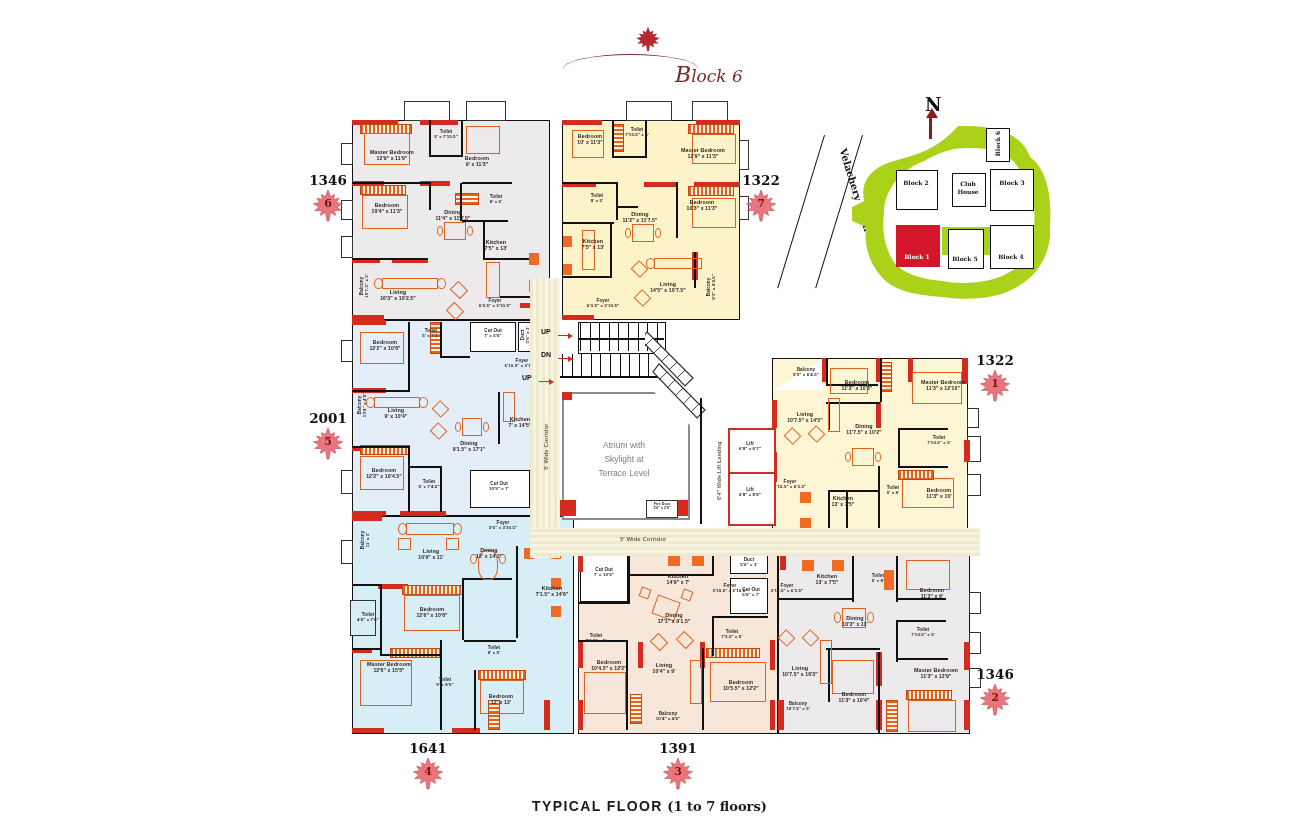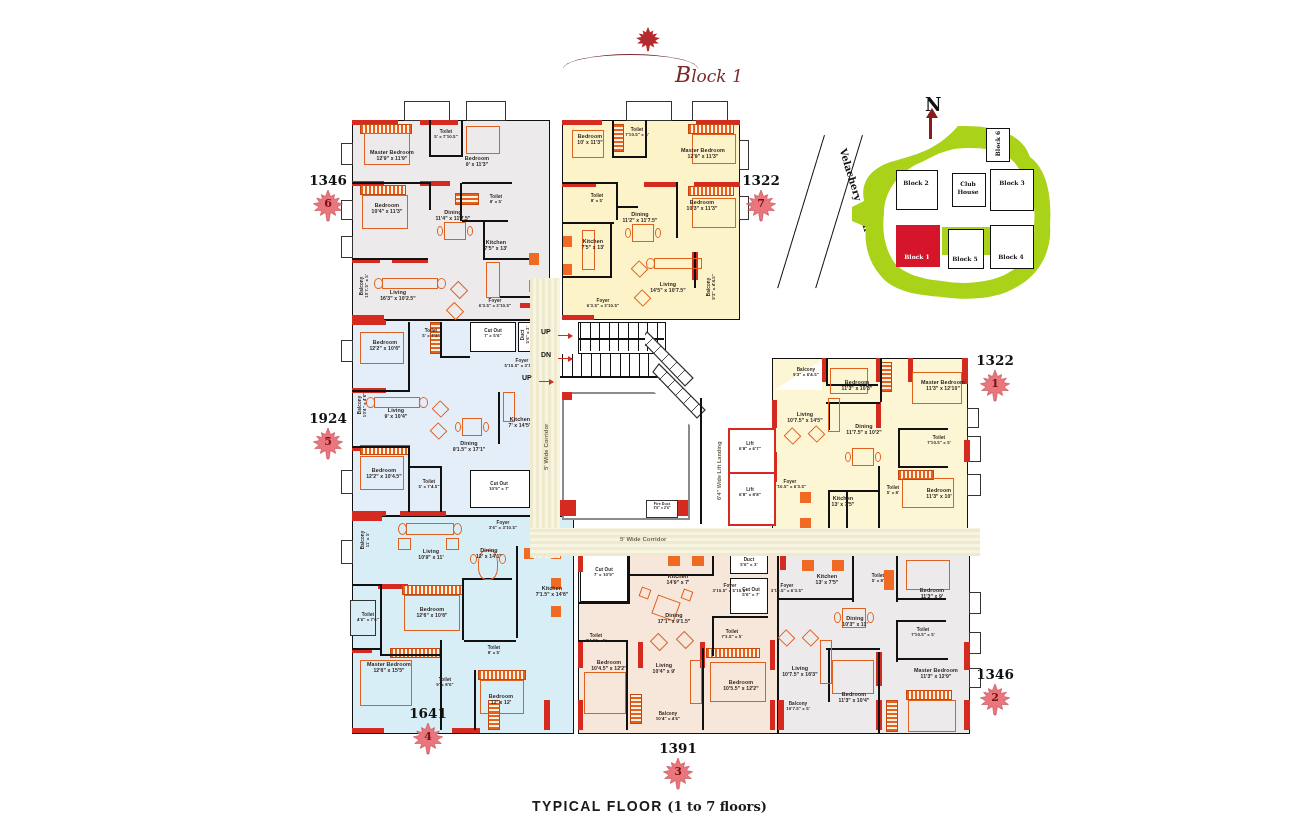--- a/index.html
+++ b/index.html
@@ -121,21 +121,21 @@
   <div id="maple-logo">
     <svg viewBox="0 0 32 32" width="26" height="26" aria-hidden="true">
       <path d="M16 1 L18.6 7.6 L22.6 5.6 L21.6 10.4 L27.4 9.2 L24.2 13.4 L30.6 14.8
                L25 18 L29.4 21.6 L22.4 21.4 L23.6 26.4 L18.4 23.4 L17 31 L15 31
                L13.6 23.4 L8.4 26.4 L9.6 21.4 L2.6 21.6 L7 18 L1.4 14.8 L7.8 13.4
                L4.6 9.2 L10.4 10.4 L9.4 5.6 L13.4 7.6 Z" fill="#b52a2f"></path>
     </svg>
   </div>
   <div class="leaf-swoosh"></div>
   <div id="block-label">
-    <span class="cap">B</span><span>lock 1</span>
+    <span class="cap">B</span><span>lock 6</span>
   </div>
 </div>
 
 <div id="plan-canvas">
 
   <div class="unit tint-grey wallouter" style="left:352px;top:120px;width:198px;height:200px;"></div>
 
   <div class="thin" style="left:404px;top:101px;width:46px;height:20px;"></div>
   <div class="thin" style="left:466px;top:101px;width:40px;height:20px;"></div>
   <div class="thin" style="left:341px;top:143px;width:12px;height:22px;"></div>
@@ -584,20 +584,25 @@
     <line x1="40" y1="40" x2="32" y2="48" stroke="#333" stroke-width=".9"></line>
     <line x1="22" y1="42" x2="14" y2="50" stroke="#333" stroke-width=".9"></line>
     <line x1="30" y1="50" x2="22" y2="58" stroke="#333" stroke-width=".9"></line>
     <line x1="38" y1="58" x2="30" y2="66" stroke="#333" stroke-width=".9"></line>
     <line x1="46" y1="66" x2="38" y2="74" stroke="#333" stroke-width=".9"></line>
     <line x1="54" y1="74" x2="46" y2="82" stroke="#333" stroke-width=".9"></line>
   </svg>
 
   <div id="atrium" style="left:562px;top:392px;width:124px;height:124px;
               clip-path:polygon(0 0,72% 0,100% 26%,100% 100%,0 100%);"></div>
+  <div id="atrium-text" style="left:570px;top:438px;width:108px;">
+    <div>Atrium with</div>
+    <div>Skylight at</div>
+    <div>Terrace Level</div>
+  </div>
   <div class="wallR" style="left:562px;top:392px;width:10px;height:8px;"></div>
   <div class="wallR" style="left:560px;top:500px;width:16px;height:16px;"></div>
   <div class="wallR" style="left:678px;top:500px;width:10px;height:16px;"></div>
   <div class="thin" style="left:646px;top:500px;width:32px;height:18px;"></div>
   <div class="rl sm" style="left:646px;top:503px;width:32px;font-size:3.6px;">
     <span>Fire Duct</span><span class="d" style="font-size:3.4px;">3'6" x 2'6"</span></div>
 
   <div class="lift" style="left:728px;top:428px;width:44px;height:44px;"></div>
   <div class="lift" style="left:728px;top:472px;width:44px;height:50px;"></div>
   <div class="rl sm" style="left:728px;top:442px;width:44px;">
@@ -627,21 +632,21 @@
         <path d="M16 2 L18.6 8.6 L22.6 6.6 L21.6 11.4 L27.4 10.2 L24.2 14.4 L30.6 15.8
                  L25 19 L29.4 22.6 L22.4 22.4 L23.6 27.4 L18.4 24.4 L17 33 L15 33
                  L13.6 24.4 L8.4 27.4 L9.6 22.4 L2.6 22.6 L7 19 L1.4 15.8 L7.8 14.4
                  L4.6 10.2 L10.4 11.4 L9.4 6.6 L13.4 8.6 Z" fill="#e8767c" stroke="#c24a50" stroke-width=".6"></path>
       </svg>
       <div class="num">7</div>
     </div>
   </div>
 
   <div class="marker" style="left:305px;top:410px;">
-    <div class="area">1924</div>
+    <div class="area">2001</div>
     <div class="leaf">
       <svg viewBox="0 0 32 34" width="34" height="34" aria-hidden="true">
         <path d="M16 2 L18.6 8.6 L22.6 6.6 L21.6 11.4 L27.4 10.2 L24.2 14.4 L30.6 15.8
                  L25 19 L29.4 22.6 L22.4 22.4 L23.6 27.4 L18.4 24.4 L17 33 L15 33
                  L13.6 24.4 L8.4 27.4 L9.6 22.4 L2.6 22.6 L7 19 L1.4 15.8 L7.8 14.4
                  L4.6 10.2 L10.4 11.4 L9.4 6.6 L13.4 8.6 Z" fill="#e8767c" stroke="#c24a50" stroke-width=".6"></path>
       </svg>
       <div class="num">5</div>
     </div>
   </div>
@@ -652,21 +657,21 @@
       <svg viewBox="0 0 32 34" width="34" height="34" aria-hidden="true">
         <path d="M16 2 L18.6 8.6 L22.6 6.6 L21.6 11.4 L27.4 10.2 L24.2 14.4 L30.6 15.8
                  L25 19 L29.4 22.6 L22.4 22.4 L23.6 27.4 L18.4 24.4 L17 33 L15 33
                  L13.6 24.4 L8.4 27.4 L9.6 22.4 L2.6 22.6 L7 19 L1.4 15.8 L7.8 14.4
                  L4.6 10.2 L10.4 11.4 L9.4 6.6 L13.4 8.6 Z" fill="#e8767c" stroke="#c24a50" stroke-width=".6"></path>
       </svg>
       <div class="num">1</div>
     </div>
   </div>
 
-  <div class="marker" style="left:405px;top:705px;">
+  <div class="marker" style="left:405px;top:740px;">
     <div class="area">1641</div>
     <div class="leaf">
       <svg viewBox="0 0 32 34" width="34" height="34" aria-hidden="true">
         <path d="M16 2 L18.6 8.6 L22.6 6.6 L21.6 11.4 L27.4 10.2 L24.2 14.4 L30.6 15.8
                  L25 19 L29.4 22.6 L22.4 22.4 L23.6 27.4 L18.4 24.4 L17 33 L15 33
                  L13.6 24.4 L8.4 27.4 L9.6 22.4 L2.6 22.6 L7 19 L1.4 15.8 L7.8 14.4
                  L4.6 10.2 L10.4 11.4 L9.4 6.6 L13.4 8.6 Z" fill="#e8767c" stroke="#c24a50" stroke-width=".6"></path>
       </svg>
       <div class="num">4</div>
     </div>

